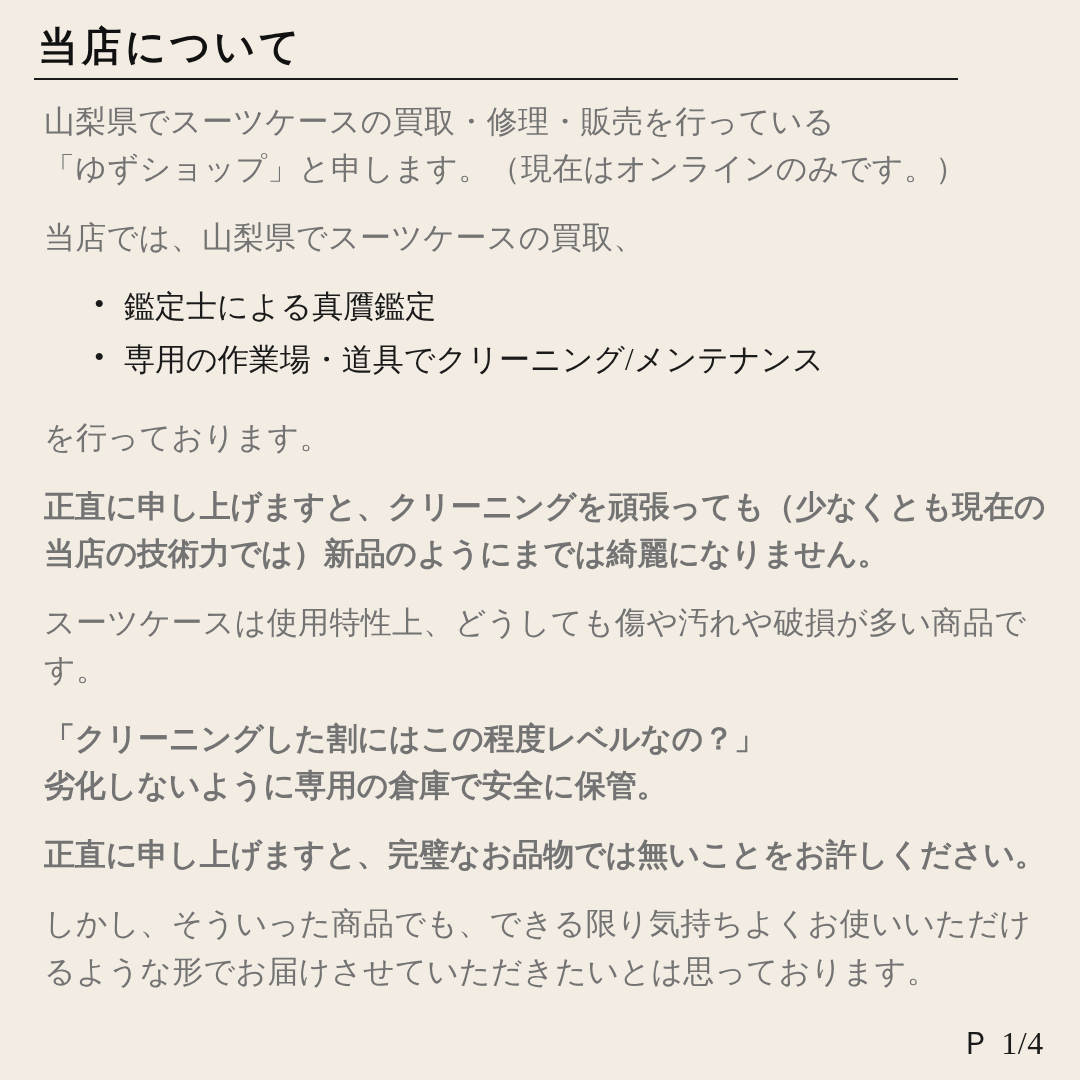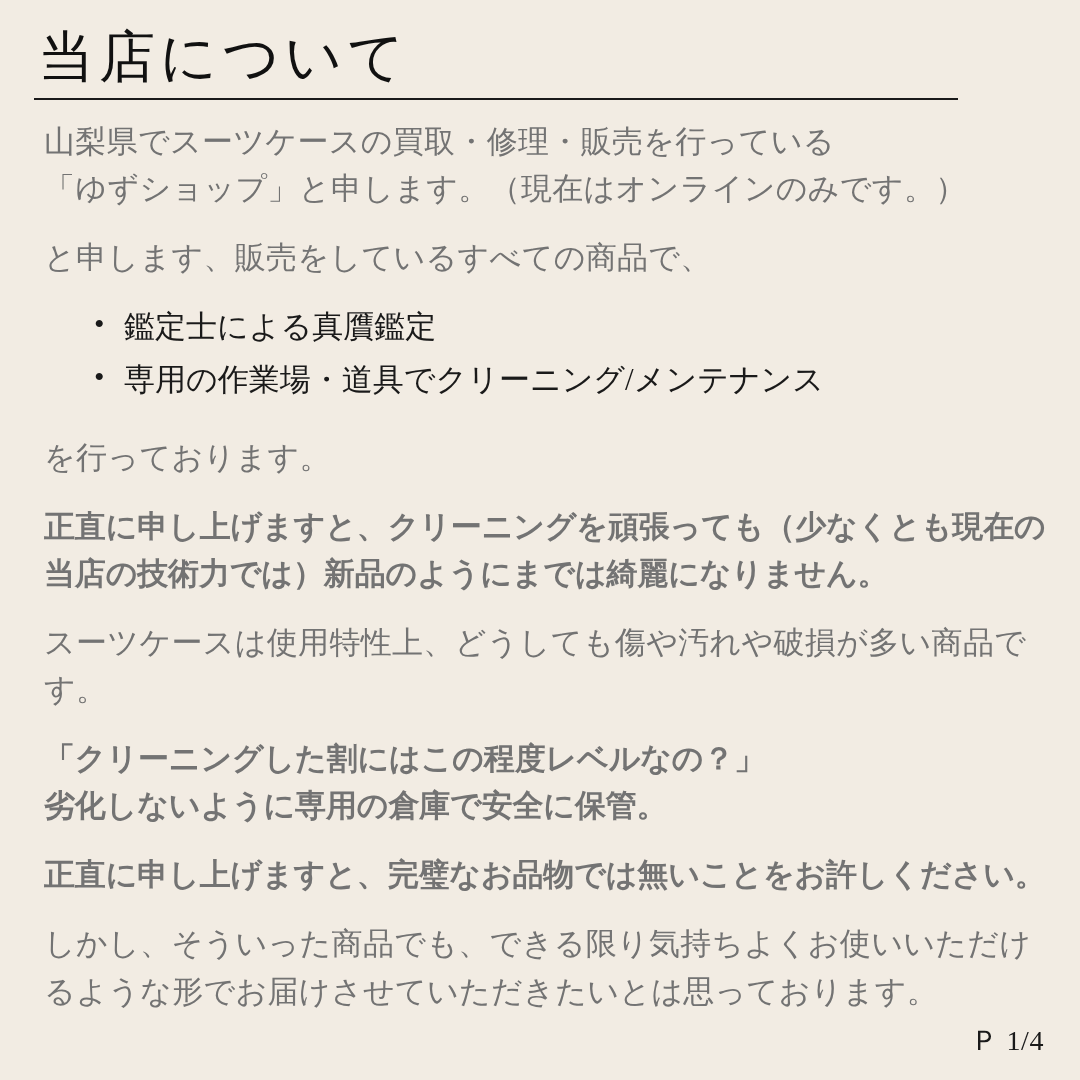--- a/index.html
+++ b/index.html
@@ -15,24 +15,24 @@
     overflow: hidden;
   }
   .page {
     position: relative;
     width: 1080px;
     height: 1080px;
     box-sizing: border-box;
     padding: 22px 34px 0 34px;
   }
   .title {
-    font-size: 56px;
+    font-size: 40px;
     line-height: 1.25;
     letter-spacing: 0.09em;
-    font-weight: 400;
+    font-weight: 700;
     margin: 0 0 6px 4px;
     color: #111;
   }
   .title-rule {
     border: none;
     border-top: 2px solid #1a1a1a;
     margin: 0 0 18px 0;
     width: 924px;
   }
   .body-block {
@@ -62,22 +62,22 @@
     content: "•";
     position: absolute;
     left: 4px;
     top: -2px;
     font-size: 30px;
     line-height: 1.52;
   }
   .page-number {
     position: absolute;
     right: 36px;
-    bottom: 20px;
-    font-size: 28px;
+    bottom: 14px;
+    font-size: 32px;
     letter-spacing: 0.02em;
     color: #1a1a1a;
     text-align: center;
   }
   .nowrap-line {
     display: block;
   }
 </style>
 </head>
 <body>
@@ -85,21 +85,21 @@
 <div class="page">
 
   <h1 class="title">当店について</h1>
   <hr class="title-rule">
 
   <p class="body-block">
     <span class="nowrap-line">山梨県でスーツケースの買取・修理・販売を行っている</span>
     <span class="nowrap-line">「ゆずショップ」と申します。（現在はオンラインのみです。）</span>
   </p>
 
-  <p class="body-block">と申します、販売をしているすべての商品で、</p>
+  <p class="body-block">当店では、山梨県でスーツケースの買取、</p>
 
   <ul class="bullets">
     <li>鑑定士による真贋鑑定</li>
     <li>専用の作業場・道具でクリーニング/メンテナンス</li>
   </ul>
 
   <p class="body-block">を行っております。</p>
 
   <p class="body-block bold">正直に申し上げますと、クリーニングを頑張っても（少なくとも現在の当店の技術力では）新品のようにまでは綺麗になりません。</p>
 

